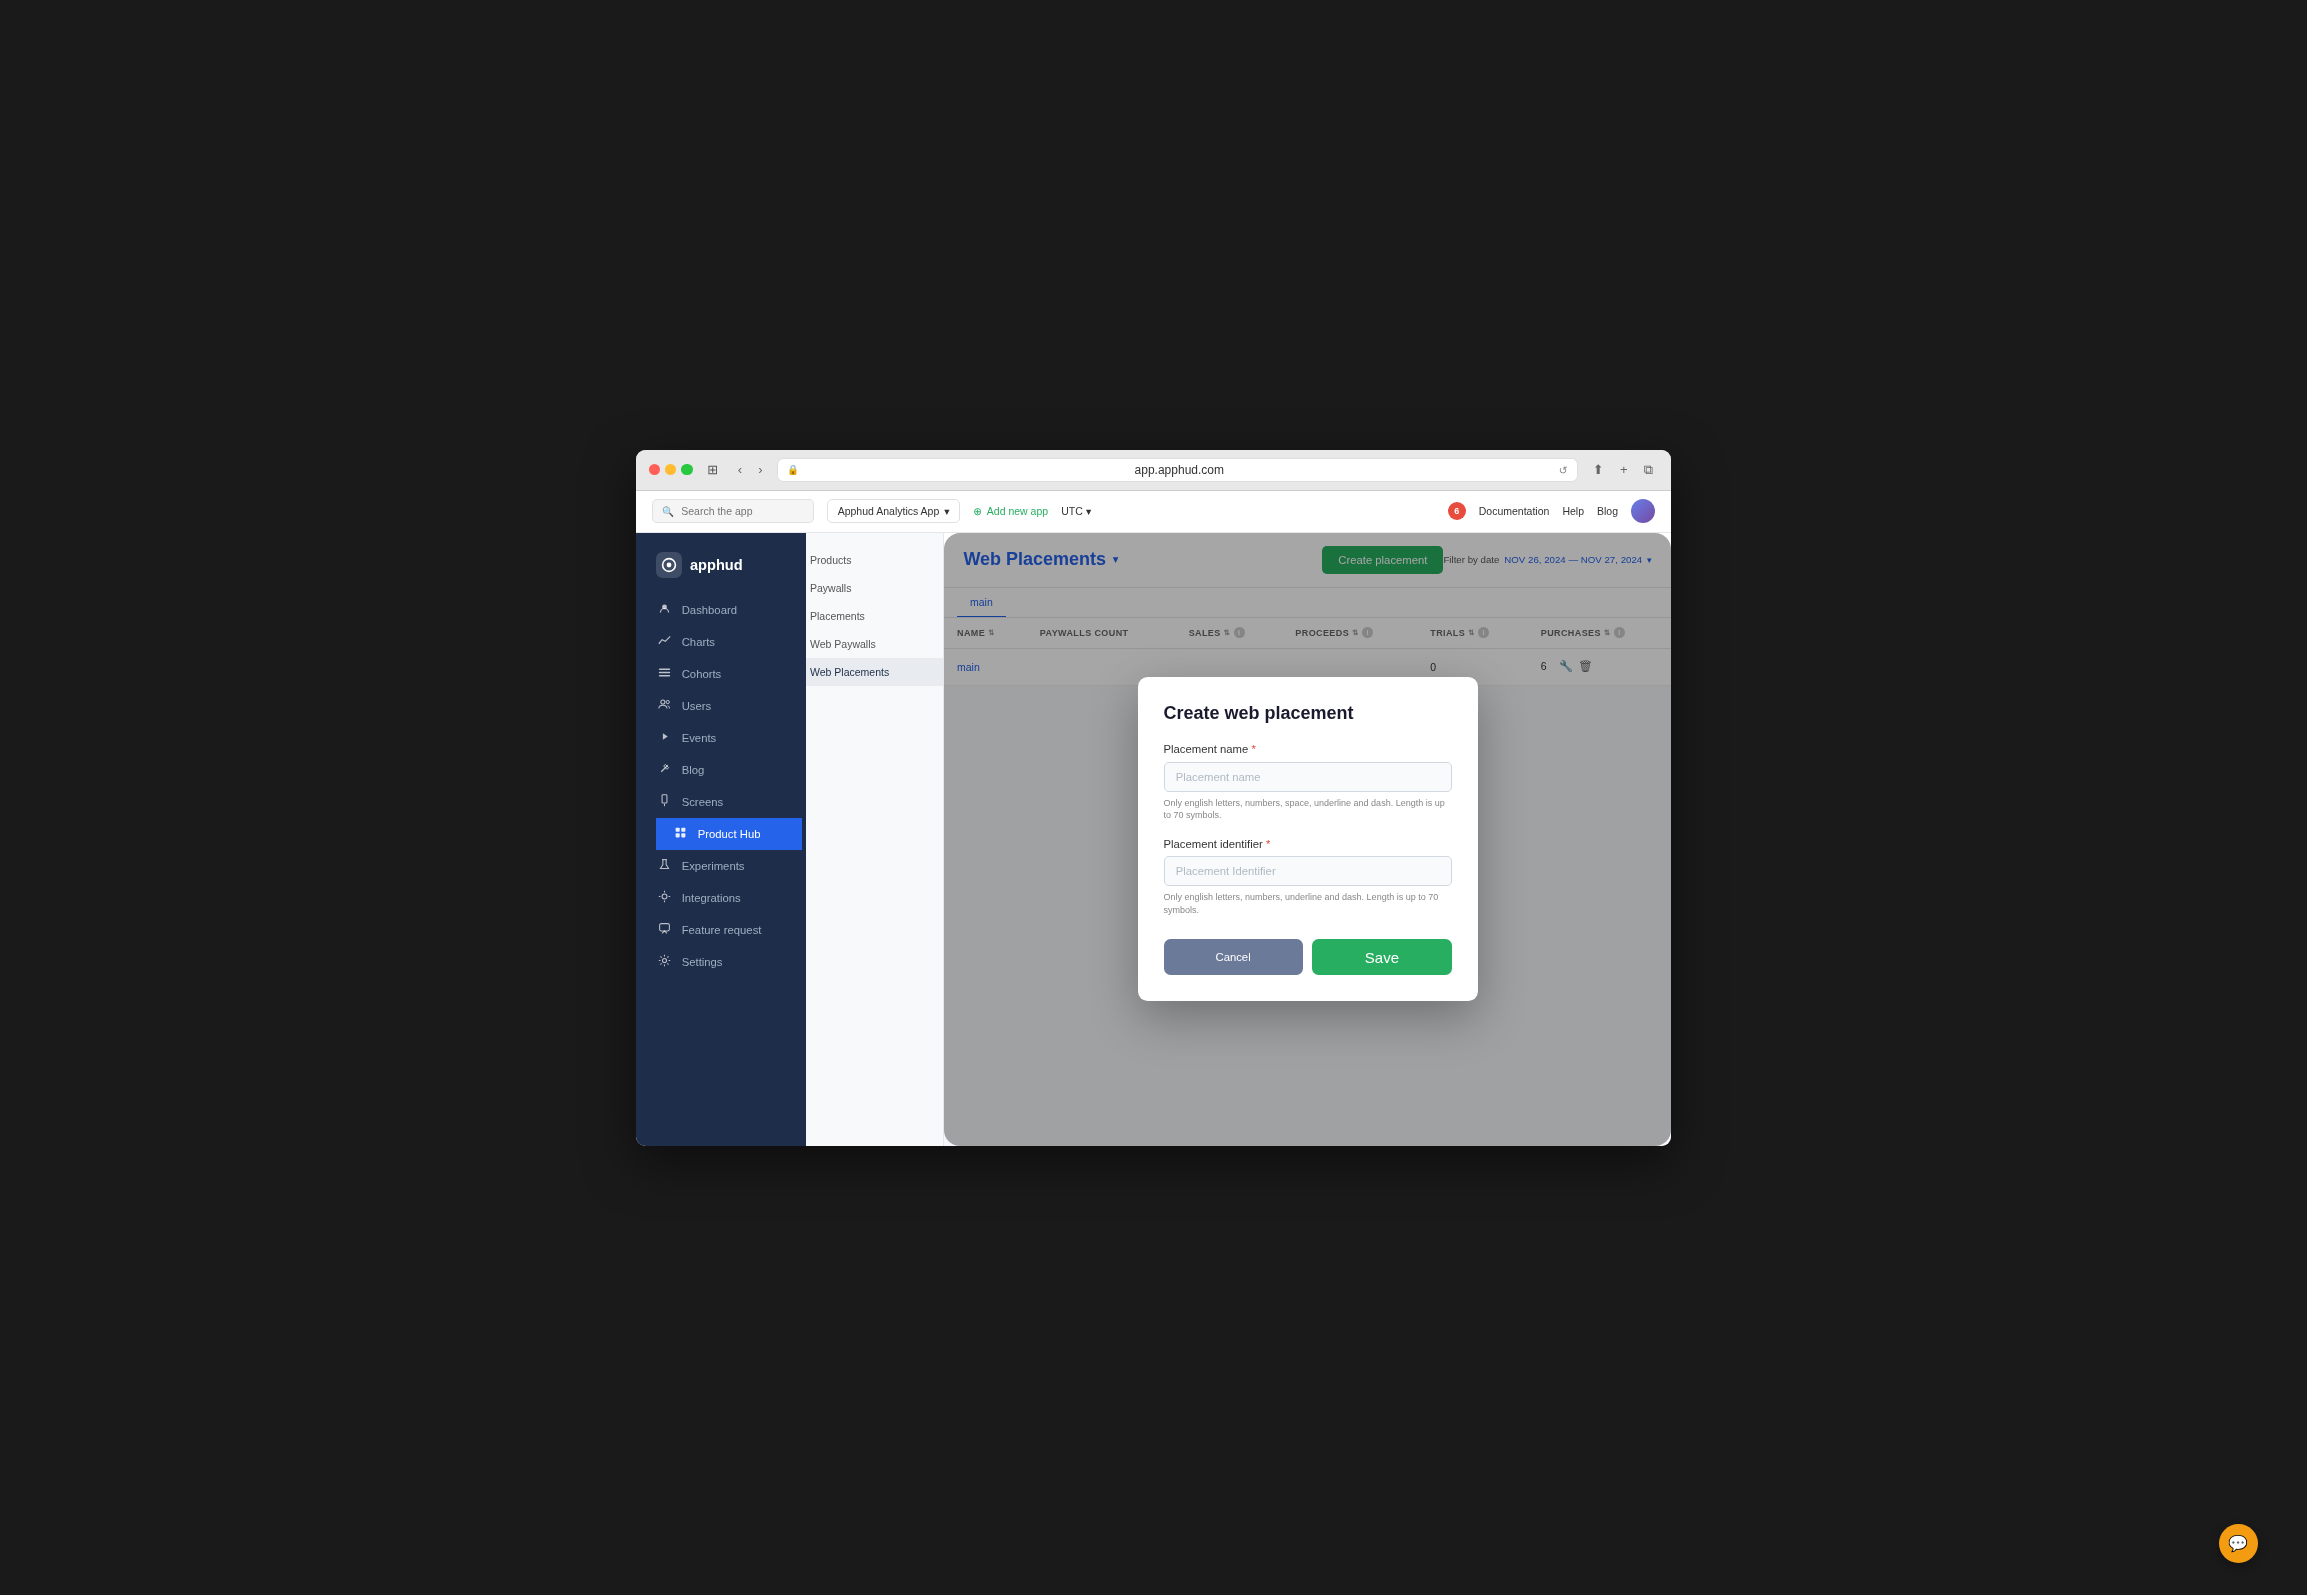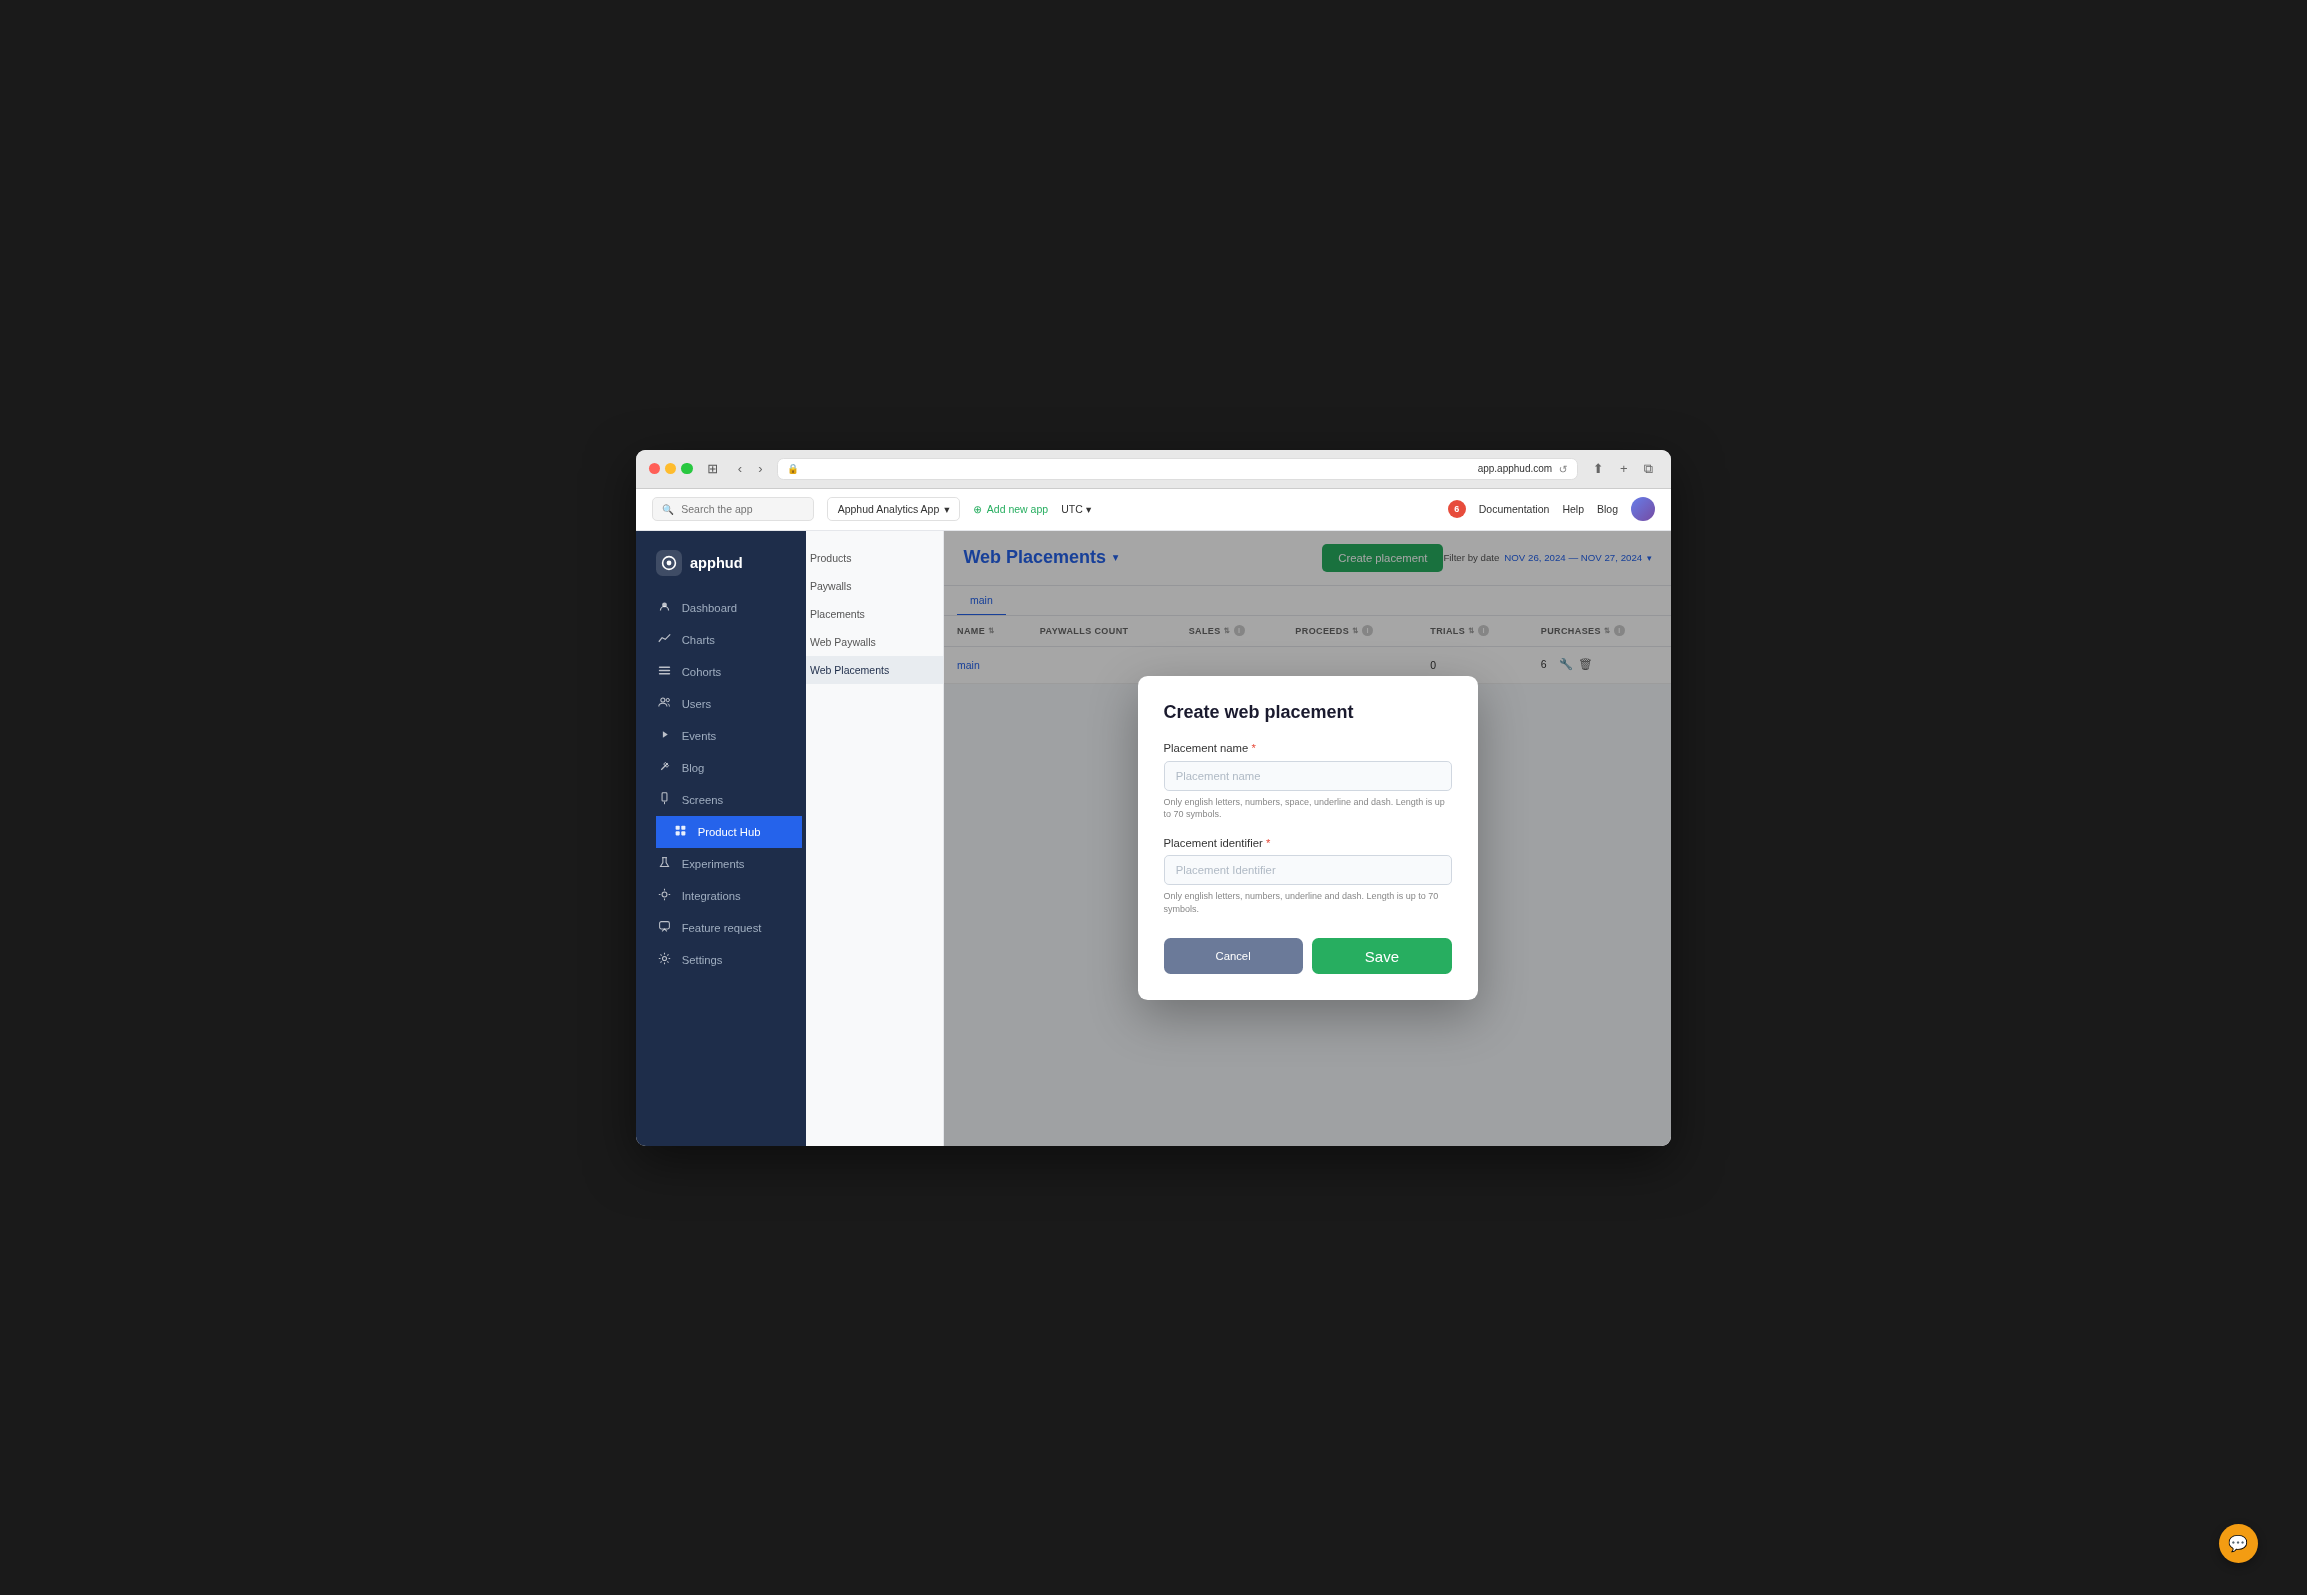--- a/index.html
+++ b/index.html
@@ -76,24 +76,24 @@
       display: flex;
       align-items: center;
       background: white;
       border-radius: 6.5px;
       padding: 4px 9.7px;
       gap: 6.5px;
       border: 0.8px solid #ddd;
     }
     .url-lock { color: #666; font-size: 9.7px; }
     .url-text {
-      font-size: 10px;
+      font-size: 12px;
       color: #333;
       flex: 1;
-      text-align: right;
+      text-align: center;
     }
 
     .browser-actions {
       display: flex;
       gap: 6.5px;
     }
     .action-btn {
       background: none;
       border: none;
       cursor: pointer;
@@ -400,20 +400,21 @@
 
     
     .overlay {
       position: absolute;
       top: 0; left: 0; right: 0; bottom: 0;
       background: rgba(0,0,0,0.35);
       display: flex;
       align-items: center;
       justify-content: center;
       z-index: 100;
+      border-radius: 16px;
     }
 
     
     .modal {
       background: white;
       border-radius: 9.7px;
       padding: 26px;
       width: 340px;
       box-shadow: 0 16px 49px rgba(0,0,0,0.3);
     }

